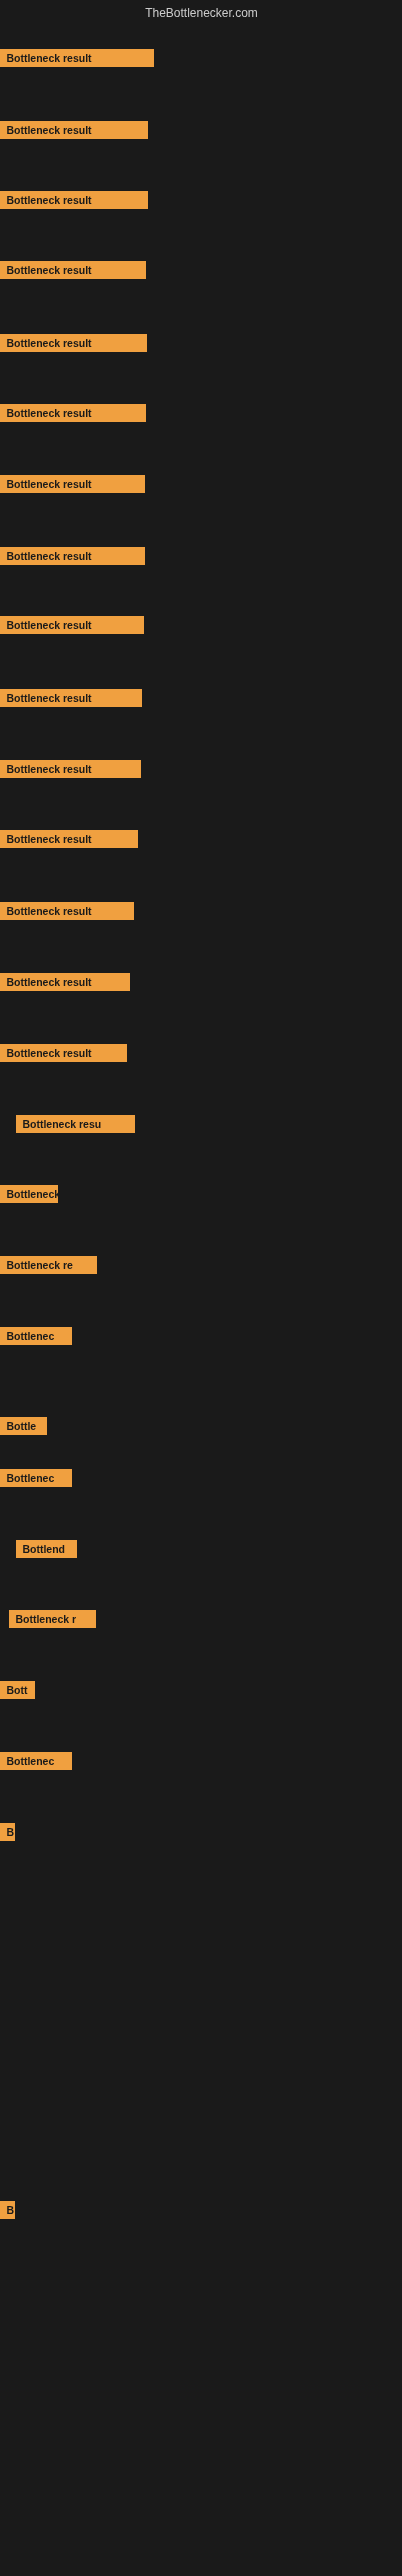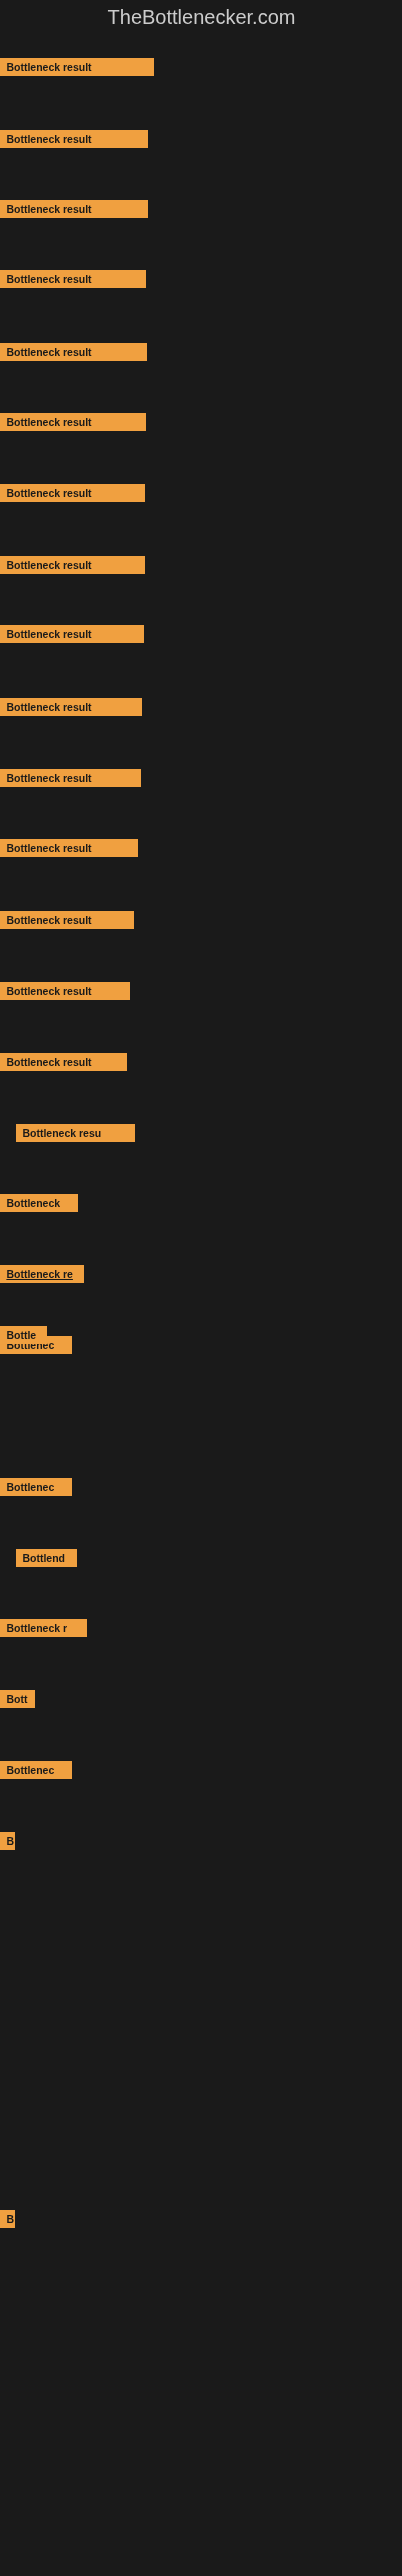--- a/index.html
+++ b/index.html
@@ -12,21 +12,21 @@
       width: 403px;
       min-height: 2576px;
       background-color: #1a1a1a;
       font-family: Arial, sans-serif;
       position: relative;
     }
 
     .site-title {
       text-align: center;
       color: #cccccc;
-      font-size: 20px;
+      font-size: 12px;
       padding: 6.4px 0;
       background-color: #1a1a1a;
     }
 
     .bottleneck-item {
       position: absolute;
       left: 0;
     }
 
     .bottleneck-badge {
@@ -57,25 +57,25 @@
     <div class="bottleneck-item" style="top: 448px; left: 0px;"><span class="bottleneck-badge" style="max-width: 145px; width: 145px;">Bottleneck result</span></div>
     <div class="bottleneck-item" style="top: 520px; left: 0px;"><span class="bottleneck-badge" style="max-width: 145px; width: 145px;">Bottleneck result</span></div>
     <div class="bottleneck-item" style="top: 589px; left: 0px;"><span class="bottleneck-badge" style="max-width: 144px; width: 144px;">Bottleneck result</span></div>
     <div class="bottleneck-item" style="top: 662px; left: 0px;"><span class="bottleneck-badge" style="max-width: 142px; width: 142px;">Bottleneck result</span></div>
     <div class="bottleneck-item" style="top: 733px; left: 0px;"><span class="bottleneck-badge" style="max-width: 141px; width: 141px;">Bottleneck result</span></div>
     <div class="bottleneck-item" style="top: 803px; left: 0px;"><span class="bottleneck-badge" style="max-width: 138px; width: 138px;">Bottleneck result</span></div>
     <div class="bottleneck-item" style="top: 875px; left: 0px;"><span class="bottleneck-badge" style="max-width: 134px; width: 134px;">Bottleneck result</span></div>
     <div class="bottleneck-item" style="top: 946px; left: 0px;"><span class="bottleneck-badge" style="max-width: 130px; width: 130px;">Bottleneck result</span></div>
     <div class="bottleneck-item" style="top: 1017px; left: 0px;"><span class="bottleneck-badge" style="max-width: 127px; width: 127px;">Bottleneck result</span></div>
     <div class="bottleneck-item" style="top: 1088px; left: 16px;"><span class="bottleneck-badge" style="max-width: 119px; width: 119px;">Bottleneck resu</span></div>
-    <div class="bottleneck-item" style="top: 1158px; left: 0px;"><span class="bottleneck-badge" style="max-width: 81px; width: 78px;">Bottleneck</span></div>
-    <div class="bottleneck-item" style="top: 1229px; left: 0px;"><span class="bottleneck-badge" style="max-width: 97px; width: 84px; text-decoration: underline;">Bottleneck re</span></div>
+    <div class="bottleneck-item" style="top: 1158px; left: 0px;"><span class="bottleneck-badge" style="max-width: 81px; width: 58px;">Bottleneck</span></div>
+    <div class="bottleneck-item" style="top: 1229px; left: 0px;"><span class="bottleneck-badge" style="max-width: 97px; width: 97px;">Bottleneck re</span></div>
     <div class="bottleneck-item" style="top: 1300px; left: 0px;"><span class="bottleneck-badge" style="max-width: 72px; width: 72px;">Bottlenec</span></div>
-    <div class="bottleneck-item" style="top: 1290px; left: 0px;"><span class="bottleneck-badge" style="max-width: 47px; width: 47px;">Bottle</span></div>
+    <div class="bottleneck-item" style="top: 1390px; left: 0px;"><span class="bottleneck-badge" style="max-width: 47px; width: 47px;">Bottle</span></div>
     <div class="bottleneck-item" style="top: 1442px; left: 0px;"><span class="bottleneck-badge" style="max-width: 72px; width: 72px;">Bottlenec</span></div>
     <div class="bottleneck-item" style="top: 1513px; left: 16px;"><span class="bottleneck-badge" style="max-width: 61px; width: 61px;">Bottlend</span></div>
-    <div class="bottleneck-item" style="top: 1583px; left: 0px;"><span class="bottleneck-badge" style="max-width: 87px; width: 87px;">Bottleneck r</span></div>
+    <div class="bottleneck-item" style="top: 1583px; left: 0px; padding-left: 9px;"><span class="bottleneck-badge" style="max-width: 87px; width: 87px;">Bottleneck r</span></div>
     <div class="bottleneck-item" style="top: 1654px; left: 0px;"><span class="bottleneck-badge" style="max-width: 35px; width: 35px;">Bott</span></div>
     <div class="bottleneck-item" style="top: 1725px; left: 0px;"><span class="bottleneck-badge" style="max-width: 72px; width: 72px;">Bottlenec</span></div>
     <div class="bottleneck-item" style="top: 1796px; left: 0px;"><span class="bottleneck-badge" style="max-width: 14.5px; width: 14.5px;">B</span></div>
     <div class="bottleneck-item" style="top: 2174px; left: 0px;"><span class="bottleneck-badge" style="max-width: 14.5px; width: 14.5px;">B</span></div>
   </div>
 
 
 </body></html>

